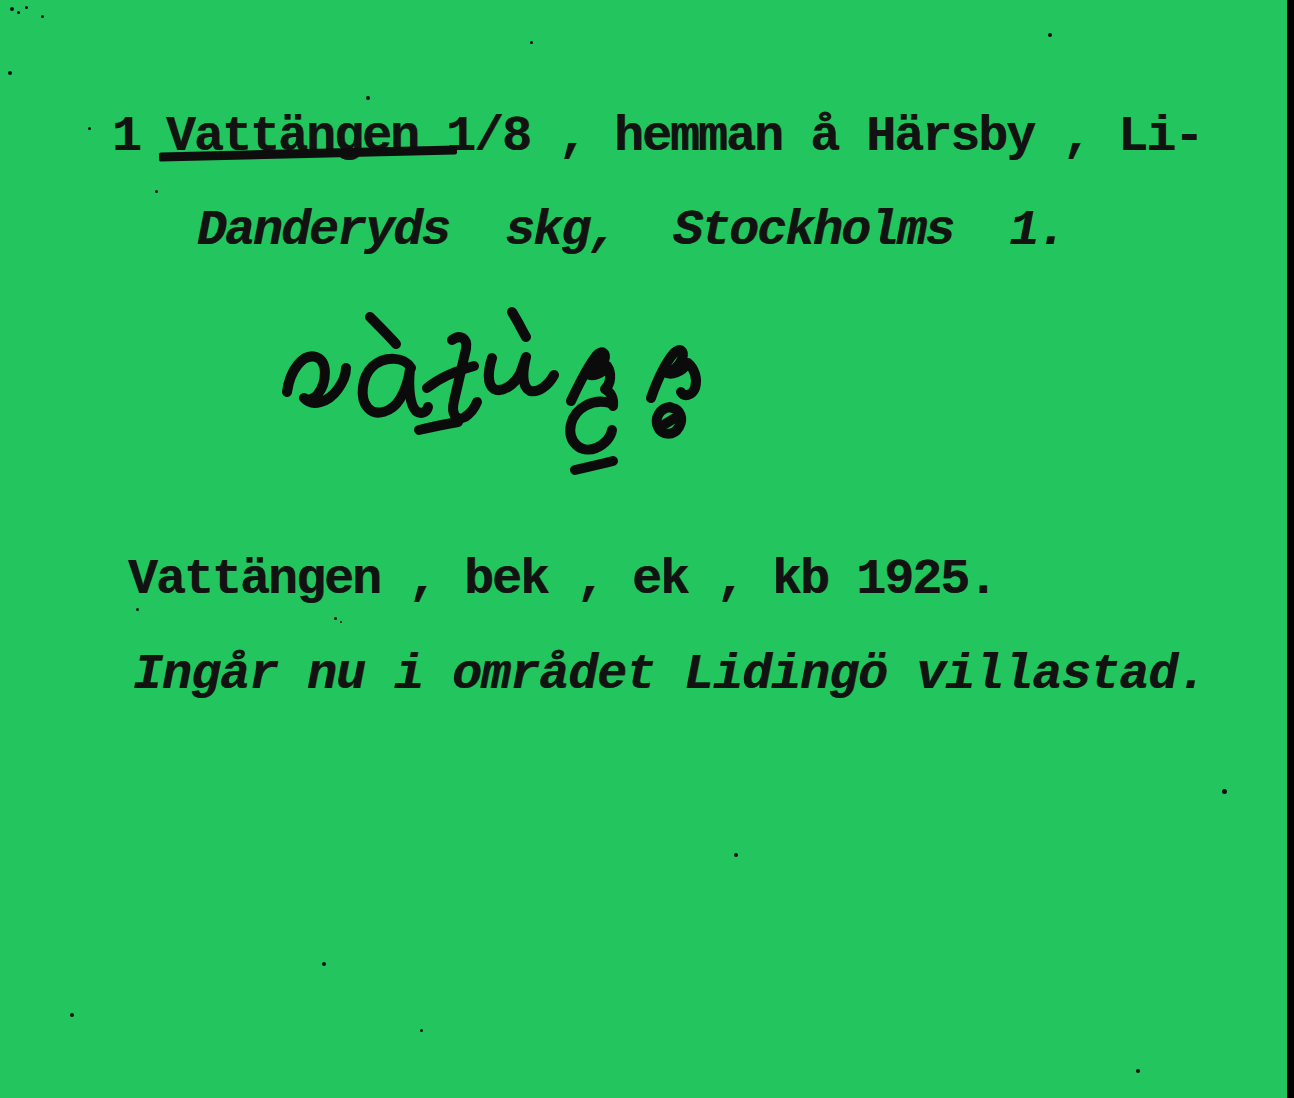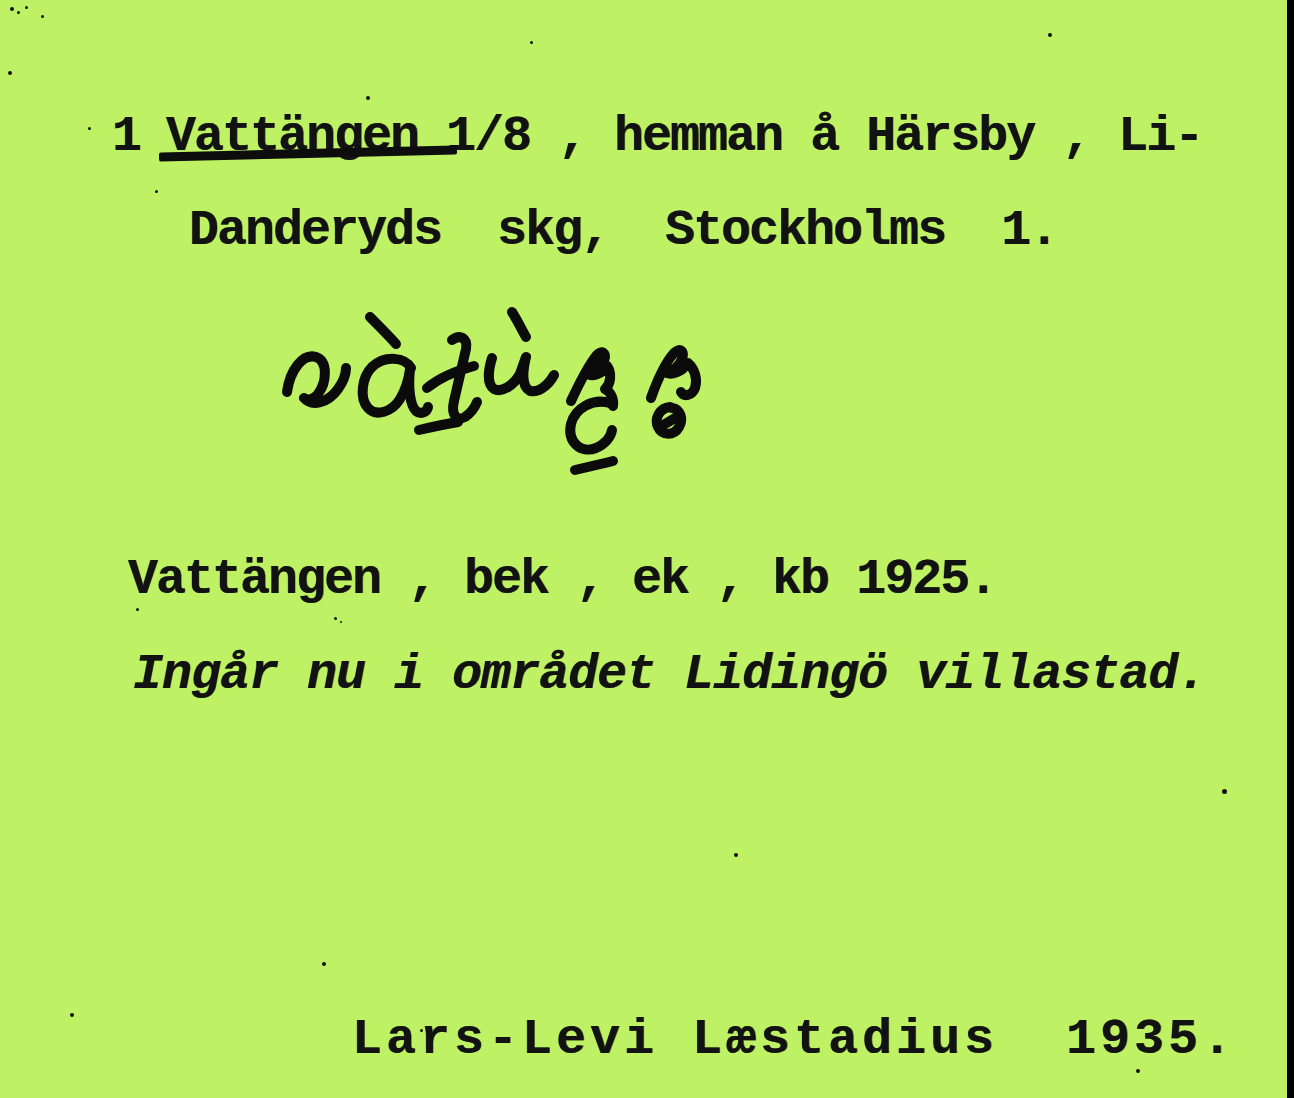--- a/index.html
+++ b/index.html
@@ -1,37 +1,37 @@
 <!DOCTYPE html>
 <html><head>
 <meta charset="utf-8">
 <style>
   html,body{margin:0;padding:0;background:#ffffff;}
   .scan{
     position:relative;
     width:1294px;height:1098px;
-    background:#bef264;
+    background:#22c55e;
     overflow:hidden;
     font-family:"Liberation Mono","DejaVu Sans Mono",monospace;
     color:#101010;
   }
   .typed{
     position:absolute;
     white-space:pre;
     font-size:50px;
     font-weight:bold;
     letter-spacing:-2px;
     line-height:1;
     color:#121212;
     text-shadow:0.6px 0.4px 0 rgba(0,0,0,0.55), -0.4px 0.3px 0 rgba(0,0,0,0.3);
   }
   .line1{left:112px;top:112px;}
   .line1 .num{margin-right:26px;}
   .line2{left:205px;top:160px;}
-  .line3{left:189px;top:206px;}
+  .line3{left:197px;top:206px;font-style:italic;}
   .line4{left:128px;top:555px;}
   .line5{left:133px;top:650px;letter-spacing:-1px;font-style:italic;}
   .line6{left:352px;top:1015px;letter-spacing:4px;}
   .name-underline{
     position:absolute;left:159px;top:149px;width:298px;height:9px;
     background:#0d0d0d;transform:rotate(-1.4deg);border-radius:2px;
   }
   .handwriting{position:absolute;left:275px;top:300px;width:445px;height:225px;}
   .handwriting path{fill:none;stroke:#0b0b0b;stroke-width:10;stroke-linecap:round;stroke-linejoin:round;}
   .edge-bar{position:absolute;right:0;top:0;width:7px;height:1098px;background:#000;}
@@ -66,21 +66,20 @@
     <path d="M300,170 C313,167 326,164 338,161"></path>
 
     <path d="M376,98 C382,81 391,62 399,53 C405,47 410,51 407,59 C404,67 396,73 390,72 C396,76 407,72 413,63 C419,68 423,78 420,88 C417,96 409,97 406,92"></path>
     <path d="M395,107 C385,108 379,118 383,127 C387,136 399,136 404,127 C409,119 405,109 397,108 Z"></path>
     <path d="M390,124 L400,118"></path>
   </svg>
 
   <div class="typed line4">Vattängen , bek , ek , kb 1925.</div>
   <div class="typed line5">Ingår nu i området Lidingö villastad.</div>
 
-  <div class="typed line6">Lars-Levi Læstadius  1935.</div>
 
   <div class="edge-bar"></div>
 
 <div class="speck" style="left: 10px; top: 7px; width: 4px; height: 4px;"></div>
     <div class="speck" style="left: 17px; top: 11px; width: 3px; height: 3px;"></div>
     <div class="speck" style="left: 25px; top: 6px; width: 3px; height: 3px;"></div>
     <div class="speck" style="left: 8px; top: 71px; width: 4px; height: 4px;"></div>
     <div class="speck" style="left: 41px; top: 15px; width: 3px; height: 3px;"></div>
     <div class="speck" style="left: 88px; top: 127px; width: 3px; height: 3px;"></div>
     <div class="speck" style="left: 366px; top: 96px; width: 4px; height: 4px;"></div>

